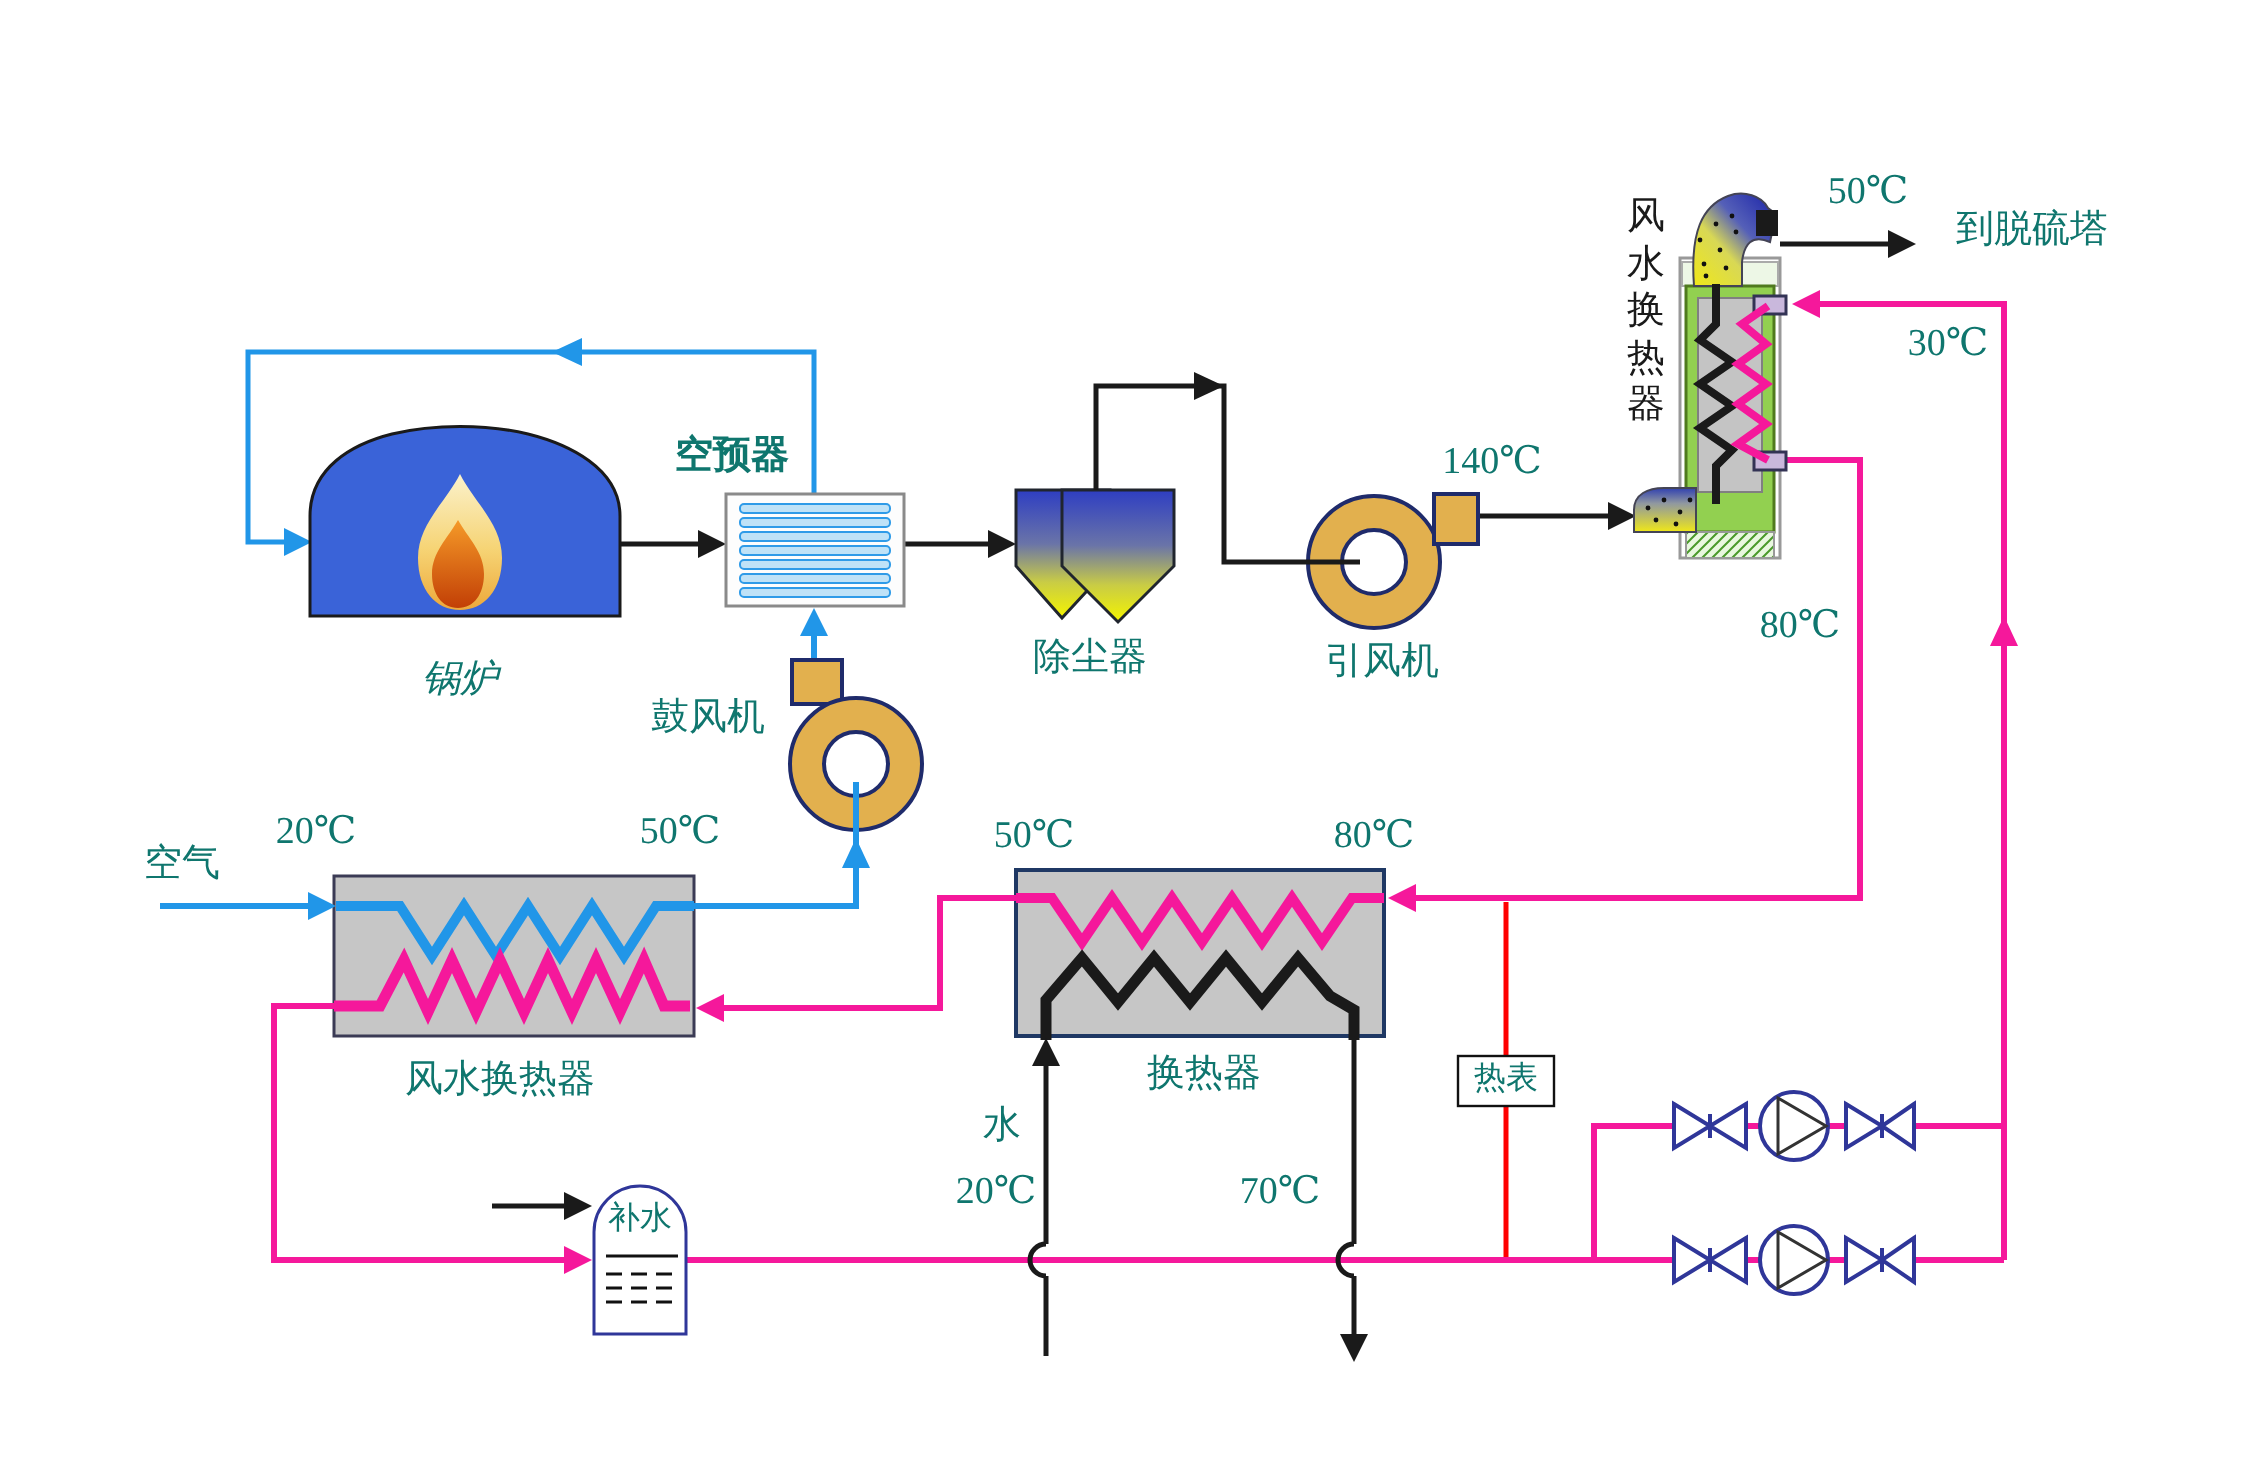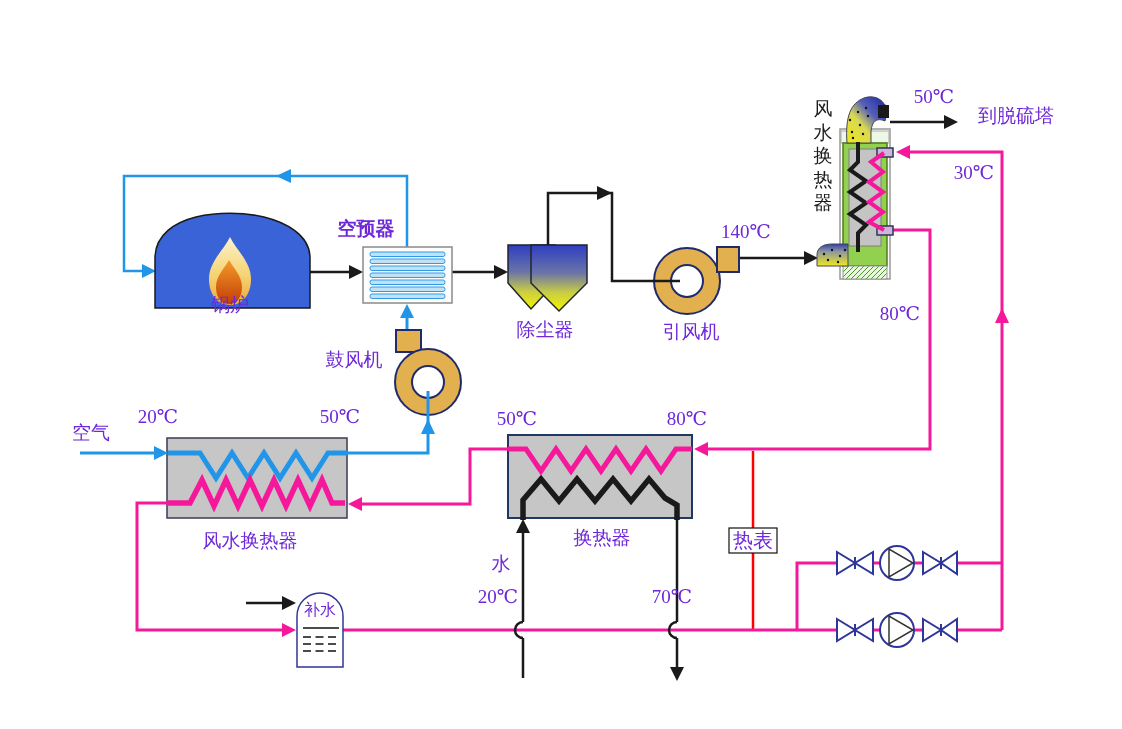--- a/index.html
+++ b/index.html
@@ -1,21 +1,21 @@
 <!DOCTYPE html>
 <html><head>
 <meta charset="utf-8">
 <style>
   html,body{margin:0;padding:0;background:#fff;}
   #stage{position:relative;width:1122px;height:729px;background:#ffffff;overflow:hidden;
          font-family:"Liberation Serif","DejaVu Serif",serif;color:#1a1a1a;}
   #stage svg{position:absolute;left:0;top:0;}
   .lbl{position:absolute;transform:translate(-50%,-50%);white-space:nowrap;
-       font-size:19px;color:#6d28d9;line-height:1;}
-  .lbl.small{font-size:20px;}
+       font-size:19px;color:#0f766e;line-height:1;}
+  .lbl.small{font-size:16px;}
   .lbl.tiny{font-size:16px;}
   .vlbl{position:absolute;width:26px;font-size:19px;line-height:23.5px;
         text-align:center;word-break:break-all;white-space:normal;}
 </style>
 </head>
 <body>
 
 <div id="stage">
 
 <svg width="1122" height="729" viewBox="0 0 1122 729">
@@ -217,36 +217,36 @@
     <path d="M837,619 L855,630 L837,641 Z M873,619 L855,630 L873,641 Z"></path>
     <line x1="855" y1="624" x2="855" y2="636"></line>
     <circle cx="897" cy="630" r="17"></circle>
     <path d="M889,616 L889,644 L913,630 Z" stroke="#333333" stroke-width="1.5"></path>
     <path d="M923,619 L941,630 L923,641 Z M957,619 L941,630 L957,641 Z"></path>
     <line x1="941" y1="624" x2="941" y2="636"></line>
   </g>
 </svg>
 
 <div class="lbl" style="left:91px;top:432px;">空气</div>
-<div class="lbl" style="left:230px;top:304px;">锅炉</div>
+<div class="lbl" style="left:230px;top:340px;font-style:italic;">锅炉</div>
 <div class="lbl" style="left:366px;top:228px;font-weight:bold;">空预器</div>
 <div class="lbl" style="left:344px;top:359px;margin-left:10px;">鼓风机</div>
 <div class="lbl" style="left:545px;top:329px;">除尘器</div>
 <div class="lbl" style="left:691px;top:331px;">引风机</div>
 <div class="lbl" style="left:746px;top:231px;">140℃</div>
 <div class="vlbl" style="left:810px;top:97px;">风水换热器</div>
 <div class="lbl" style="left:934px;top:96px;">50℃</div>
 <div class="lbl" style="left:1016px;top:115px;">到脱硫塔</div>
 <div class="lbl" style="left:974px;top:172px;">30℃</div>
 <div class="lbl" style="left:900px;top:313px;">80℃</div>
 <div class="lbl" style="left:158px;top:416px;">20℃</div>
 <div class="lbl" style="left:340px;top:416px;">50℃</div>
 <div class="lbl" style="left:250px;top:540px;">风水换热器</div>
 <div class="lbl" style="left:517px;top:418px;">50℃</div>
 <div class="lbl" style="left:687px;top:418px;">80℃</div>
 <div class="lbl" style="left:602px;top:537px;">换热器</div>
 <div class="lbl" style="left:501px;top:563px;">水</div>
 <div class="lbl" style="left:498px;top:596px;">20℃</div>
-<div class="lbl" style="left:672px;top:596px;">70℃</div>
+<div class="lbl" style="left:640px;top:596px;">70℃</div>
 <div class="lbl small" style="left:753px;top:540px;">热表</div>
 <div class="lbl tiny" style="left:320px;top:610px;">补水</div>
 
 </div>
 
 </body></html>

